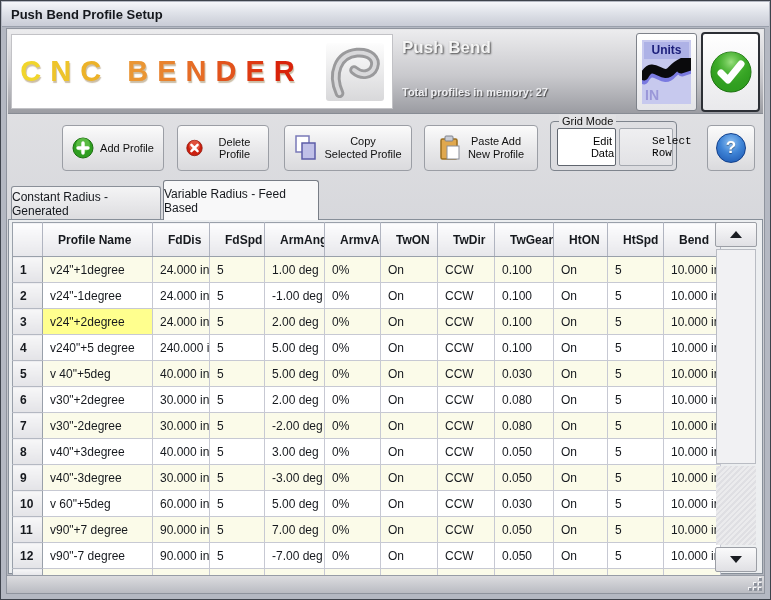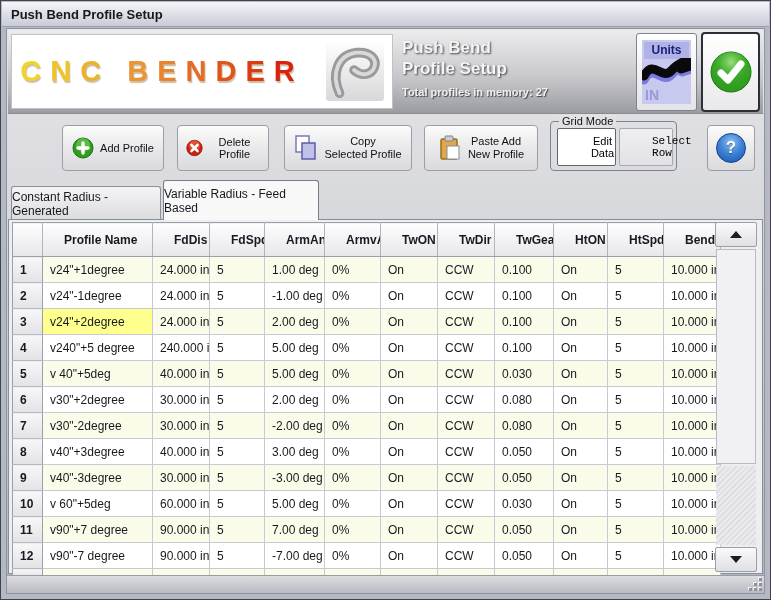--- a/index.html
+++ b/index.html
@@ -99,21 +99,21 @@
     border-color:#787d86; }
   
   .panel { position:absolute; top:190px; left:1px; right:1px; bottom:19px;
     background:#eceef0; border:1px solid #878f99; }
   table.grid { border-collapse:collapse; table-layout:fixed; width:708px;
     position:absolute; top:2px; left:3px; font-size:12px; }
   table.grid th, table.grid td { overflow:hidden; white-space:nowrap; }
   table.grid th {
     height:34px; background:linear-gradient(180deg,#fdfdfe,#e7e7eb);
     border-right:1px solid #b0b4c0; border-bottom:1px solid #99a0aa; border-top:1px solid #99a0aa;
-    font-weight:bold; text-align:left; padding:0 0 0 21px; color:#16191e;
+    font-weight:bold; text-align:left; padding:0 0 0 15px; color:#16191e;
   }
   table.grid th.rownum-h { border-left:1px solid #99a0aa; }
   table.grid td {
     height:26px; border-right:1px solid #c7c9d3; border-bottom:1px solid #c7c9d3;
     padding:0 0 0 7px; color:#16191e; background:#ffffff;
   }
   table.grid tbody tr:nth-child(odd) td { background:#fbfbe9; }
   table.grid td.rownum {
     background:linear-gradient(180deg,#f7f7f8,#e3e3e7) !important;
     border-right:1px solid #99a0aa; border-left:1px solid #99a0aa; border-bottom:1px solid #b4b8c2;
@@ -158,21 +158,20 @@
     <div class="banner">
       <div class="logo-box">
         <span class="logo-text"><span style="color: rgb(241, 213, 44);">C</span><span style="color: rgb(238, 196, 42);">N</span><span style="color: rgb(236, 178, 40);">C</span><span>&nbsp;</span><span style="color: rgb(234, 150, 52);">B</span><span style="color: rgb(232, 131, 46);">E</span><span style="color: rgb(230, 108, 38);">N</span><span style="color: rgb(226, 83, 28);">D</span><span style="color: rgb(222, 58, 18);">E</span><span style="color: rgb(217, 35, 10);">R</span></span>
         <svg class="logo-tube" viewBox="0 0 60 60">
           <path d="M14 52 C5 32 12 12 32 10 C46 9 53 17 50 25 C47 33 37 35 29 28" fill="none" stroke="#9a9a9c" stroke-width="10" stroke-linecap="round"></path>
           <path d="M14 52 C5 32 12 12 32 10 C46 9 53 17 50 25 C47 33 37 35 29 28" fill="none" stroke="#d9d9db" stroke-width="4" stroke-linecap="round"></path>
         </svg>
       </div>
       <div class="banner-title">
         <div>Push Bend</div>
-        <div>Profile Setup</div>
       </div>
       <div class="banner-sub">Total profiles in memory: 27</div>
 
       <button class="units-btn">
         <span class="units-icon">
           <span class="units-top">Units</span>
           <svg class="units-wave" viewBox="0 0 49 32">
             <path d="M2 22 C12 4 20 28 30 16 C36 9 42 8 46 4 L46 12 L40 14" fill="none" stroke="#7a7ae0" stroke-width="9" stroke-linecap="round"></path>
             <path d="M2 18 C12 0 20 24 30 12 C36 5 42 4 45 2 L45 9 L39 11" fill="none" stroke="#0a0a0c" stroke-width="9" stroke-linecap="round"></path>
           </svg>

